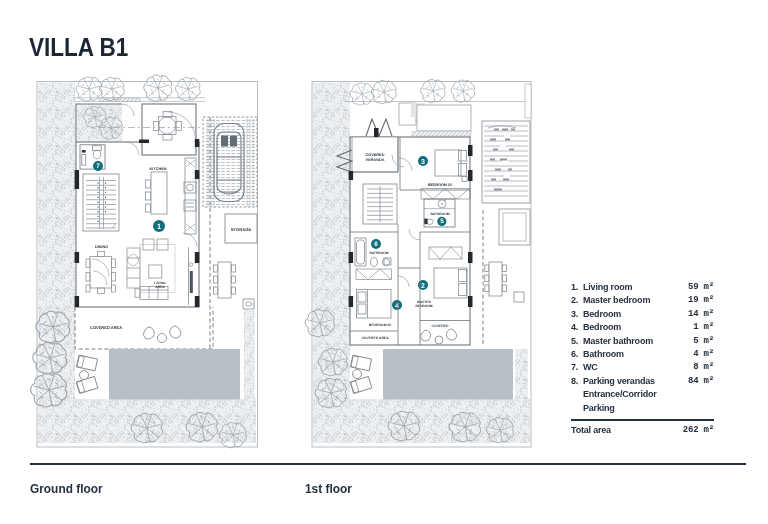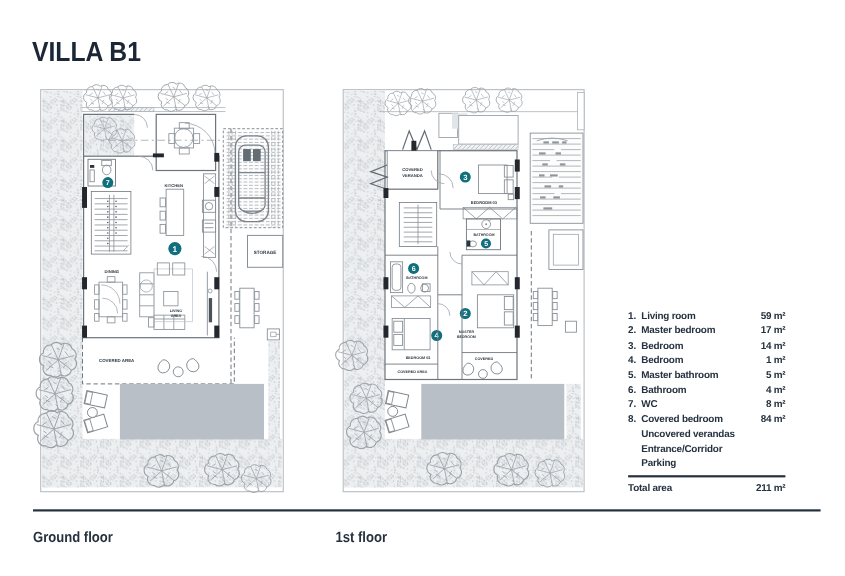--- a/index.html
+++ b/index.html
@@ -1,21 +1,21 @@
 <!DOCTYPE html>
 <html><head>
 <meta charset="utf-8">
 <style>
 html,body{margin:0;padding:0;width:768px;height:524px;background:#ffffff;font-family:"Liberation Sans",sans-serif;overflow:hidden;position:relative;}
 #title{position:absolute;left:29px;top:33px;font-size:25px;font-weight:bold;color:#1c2735;letter-spacing:0px;transform:scaleX(0.9);transform-origin:left top;}
 #legend{position:absolute;left:571px;top:281px;width:143px;color:#25313f;font-size:9px;font-weight:bold;letter-spacing:-0.2px;}
 #legend .row{display:flex;height:13.4px;line-height:13.4px;}
 #legend .num{width:12px;}
 #legend .name{flex:1;}
-#legend .area{text-align:center;}
+#legend .area{text-align:center;font-family:Liberation Mono, monospace;}
 #legend .rule{border-top:2px solid #25313f;margin-top:4px;margin-bottom:3px;}
 .flabel{position:absolute;top:481px;font-size:13.5px;font-weight:bold;color:#25313f;transform:scaleX(0.88);transform-origin:left top;}
 #sep{position:absolute;left:30px;top:463px;width:716px;border-top:2px solid #25313f;}
 svg{position:absolute;left:0;top:0;}
 svg text{text-rendering:geometricPrecision;}
 </style>
 </head>
 <body>
 
 <div id="title">VILLA B1</div>
@@ -566,21 +566,21 @@
 
 <div id="legend">
 <div class="row">
       <span class="num">1.</span>
       <span class="name">Living room</span>
       <span class="area">59 m²</span>
     </div>
 <div class="row">
       <span class="num">2.</span>
       <span class="name">Master bedroom</span>
-      <span class="area">17 m²</span>
+      <span class="area">19 m²</span>
     </div>
 <div class="row">
       <span class="num">3.</span>
       <span class="name">Bedroom</span>
       <span class="area">14 m²</span>
     </div>
 <div class="row">
       <span class="num">4.</span>
       <span class="name">Bedroom</span>
       <span class="area">1 m²</span>
@@ -595,39 +595,35 @@
       <span class="name">Bathroom</span>
       <span class="area">4 m²</span>
     </div>
 <div class="row">
       <span class="num">7.</span>
       <span class="name">WC</span>
       <span class="area">8 m²</span>
     </div>
 <div class="row">
       <span class="num">8.</span>
-      <span class="name">Covered bedroom</span>
+      <span class="name">Parking verandas</span>
       <span class="area">84 m²</span>
-    </div>
-<div class="row">
-      <span class="num"></span>
-      <span class="name">Uncovered verandas</span>
     </div>
 <div class="row">
       <span class="num"></span>
       <span class="name">Entrance/Corridor</span>
     </div>
 <div class="row">
       <span class="num"></span>
       <span class="name">Parking</span>
     </div>
 <div class="rule"></div>
 <div class="row">
       <span class="name">Total area</span>
-      <span class="area">211 m²</span>
+      <span class="area">262 m²</span>
     </div>
 </div>
 
 <div id="sep"></div>
 
 <div class="flabel" style="left:30px">Ground floor</div>
 
 <div class="flabel" style="left:305px">1st floor</div>
 
 </body></html>

